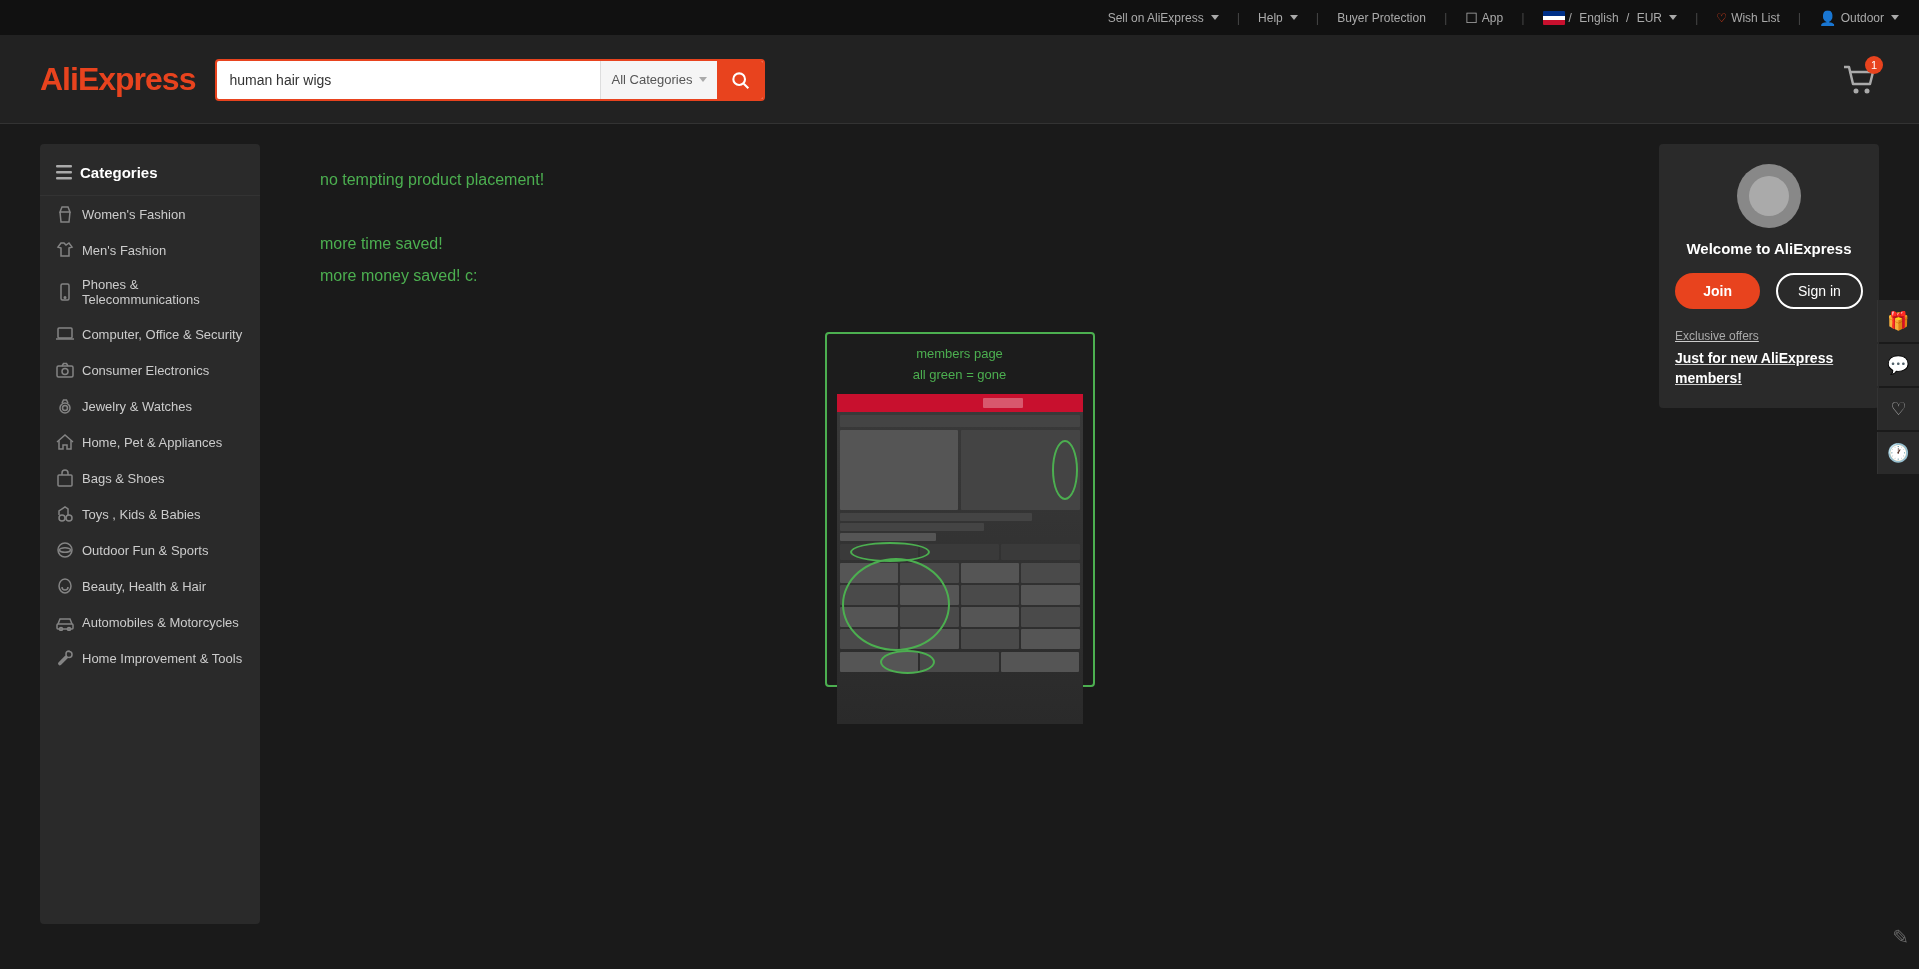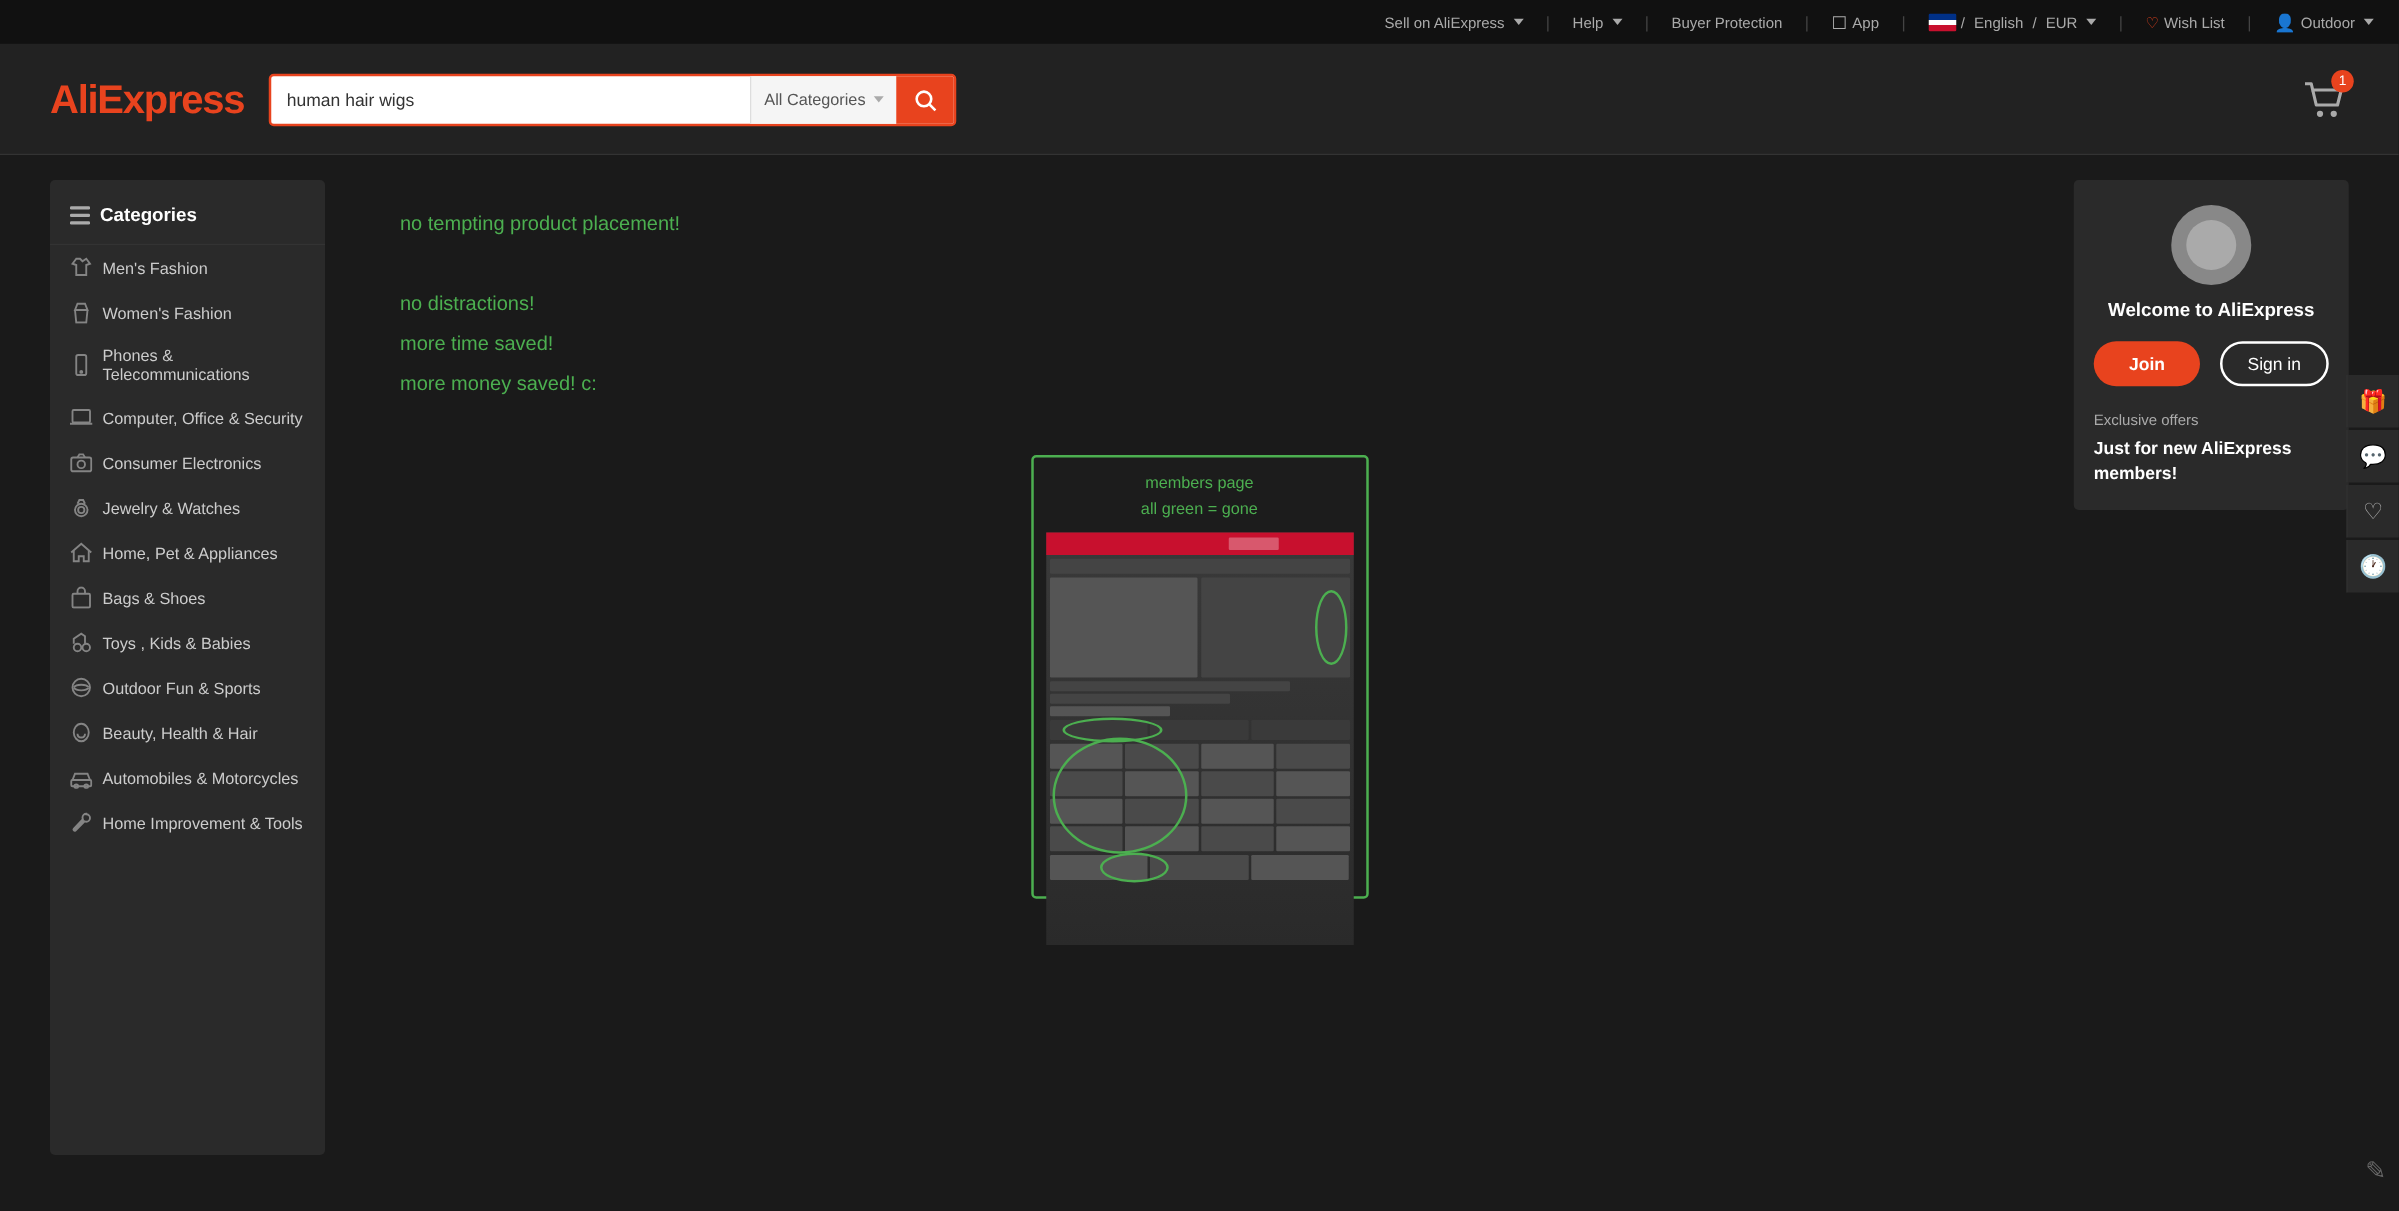--- a/index.html
+++ b/index.html
@@ -256,20 +256,21 @@
       color: #fff;
       border: 2px solid #fff;
       border-radius: 24px;
       padding: 8px 20px;
       font-size: 14px;
       cursor: pointer;
     }
     .exclusive-section {
       margin-top: 20px;
       text-align: left;
+      text-decoration: underline;
     }
     .exclusive-label {
       color: #aaa;
       font-size: 12px;
       margin-bottom: 6px;
     }
     .exclusive-desc {
       color: #fff;
       font-size: 14px;
       font-weight: bold;
@@ -397,30 +398,30 @@
       <svg width="16" height="16" viewBox="0 0 16 16" fill="#aaa">
         <rect y="1" width="16" height="2.5" rx="1"></rect>
         <rect y="7" width="16" height="2.5" rx="1"></rect>
         <rect y="13" width="16" height="2.5" rx="1"></rect>
       </svg>
       <span>Categories</span>
     </div>
 
     <div class="sidebar-item">
       <svg class="sidebar-item-icon" viewBox="0 0 18 18" fill="none" stroke="#aaa" stroke-width="1.5">
+        <path d="M6 2h6l2 5H4L6 2z M4 7l1 10h8l1-10"></path>
+      </svg>
+      <span>Women's Fashion</span>
+    </div>
+
+    <div class="sidebar-item">
+      <svg class="sidebar-item-icon" viewBox="0 0 18 18" fill="none" stroke="#aaa" stroke-width="1.5">
         <path d="M5 2L2 6l3 1v8h8V7l3-1-3-4-3 2-2-2z"></path>
       </svg>
       <span>Men's Fashion</span>
-    </div>
-
-    <div class="sidebar-item">
-      <svg class="sidebar-item-icon" viewBox="0 0 18 18" fill="none" stroke="#aaa" stroke-width="1.5">
-        <path d="M6 2h6l2 5H4L6 2z M4 7l1 10h8l1-10"></path>
-      </svg>
-      <span>Women's Fashion</span>
     </div>
 
     <div class="sidebar-item">
       <svg class="sidebar-item-icon" viewBox="0 0 18 18" fill="none" stroke="#aaa" stroke-width="1.5">
         <rect x="5" y="1" width="8" height="16" rx="1.5"></rect>
         <circle cx="9" cy="14.5" r="0.8" fill="#aaa"></circle>
       </svg>
       <span>Phones &amp; Telecommunications</span>
     </div>
 
@@ -506,21 +507,20 @@
         <path d="M3 15l8-8M13 2a3 3 0 00-3 3c0 .5.1 1 .3 1.4L3 14a1 1 0 001.4 1.4l7.3-7.3c.4.2.9.3 1.3.3a3 3 0 000-6z"></path>
       </svg>
       <span>Home Improvement &amp; Tools</span>
     </div>
   </div>
 
   <div class="center-content">
     <div class="promo-text">
       <div>no tempting product placement!</div>
       <div>&nbsp;</div>
-      <div>no distractions!</div>
       <div>more time saved!</div>
       <div>more money saved! c:</div>
     </div>
 
     <div style="display:flex; justify-content:center;">
       <div class="product-preview-box">
         <div class="preview-label">
           <div>members page</div>
           <div>all green = gone</div>
         </div>

